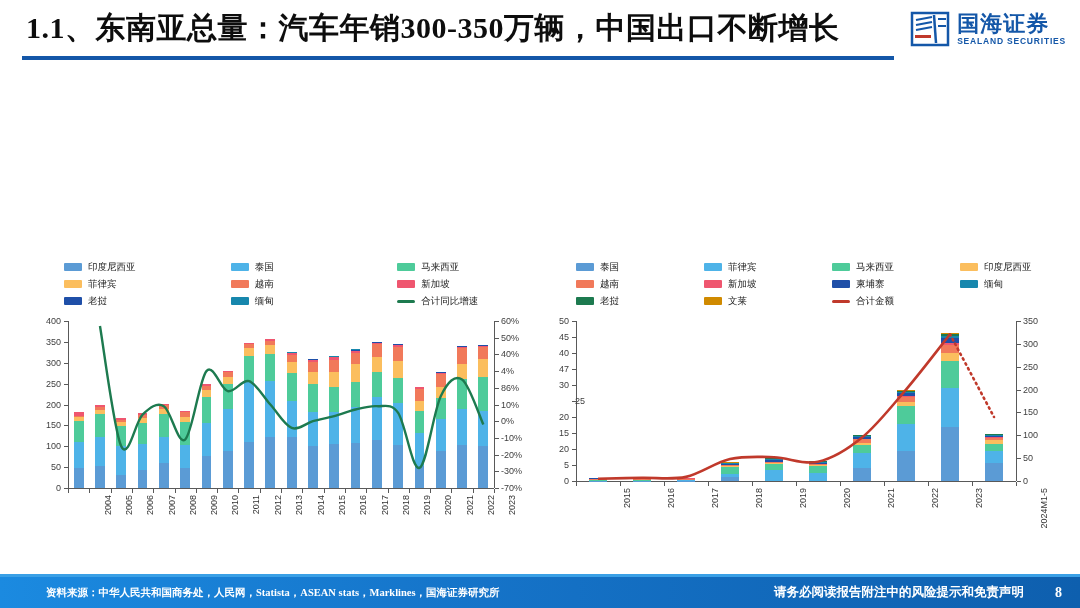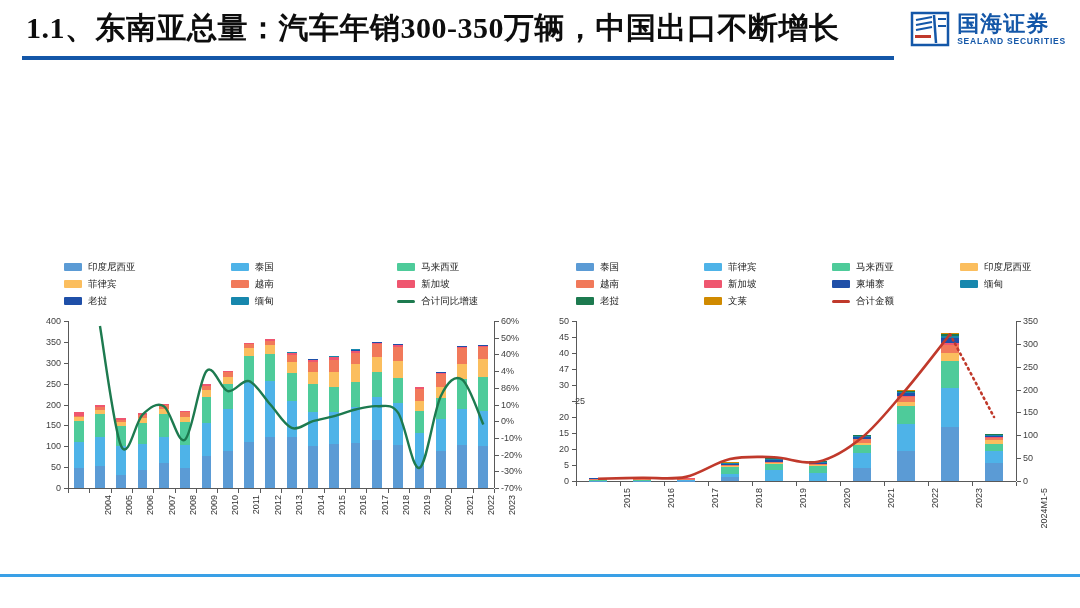--- a/index.html
+++ b/index.html
@@ -681,14 +681,19 @@
         <div class="tick" style="left: 468px; top: 167px; width: 1px; height: 4px;"></div>
         <svg class="overlay" width="512" height="208">
           <path d="M 50 163.71428571428572 C 57.333333333333336 163.56190476190477, 79.33333333333333 163.10476190476192, 94 162.8 C 108.66666666666667 162.4952380952381, 123.33333333333333 165.00952380952384, 138 161.8857142857143 C 152.66666666666666 158.76190476190476, 167.33333333333334 147.33333333333331, 182 144.05714285714285 C 196.66666666666666 140.78095238095239, 211.33333333333334 141.77142857142857, 226 142.22857142857143 C 240.66666666666666 142.68571428571428, 255.33333333333334 150.07619047619048, 270 146.8 C 284.6666666666667 143.52380952380955, 299.3333333333333 134.6095238095238, 314 122.57142857142858 C 328.6666666666667 110.53333333333335, 343.3333333333333 91.7904761904762, 358 74.57142857142858 C 372.6666666666667 57.35238095238097, 394.6666666666667 28.47619047619049, 402 19.257142857142867" fill="none" stroke="#c0392b" stroke-width="2.6"></path>
           <path d="M 402 19.257142857142867 C 409.3333333333333 33.04761904761906, 438.6666666666667 88.20952380952382, 446 102" fill="none" stroke="#c0392b" stroke-width="2.6" stroke-dasharray="1.5 4" stroke-linecap="round"></path>
         </svg>
       </div>
   </div>
 
 
   <div class="footer-band"></div>
+  <div class="footer">
+    <div class="footer-src">资料来源：中华人民共和国商务处，人民网，Statista，ASEAN stats，Marklines，国海证券研究所</div>
+    <div class="footer-warn">请务必阅读报告附注中的风险提示和免责声明</div>
+    <div class="footer-page">8</div>
+  </div>
 
 </div>
 
 </body></html>

